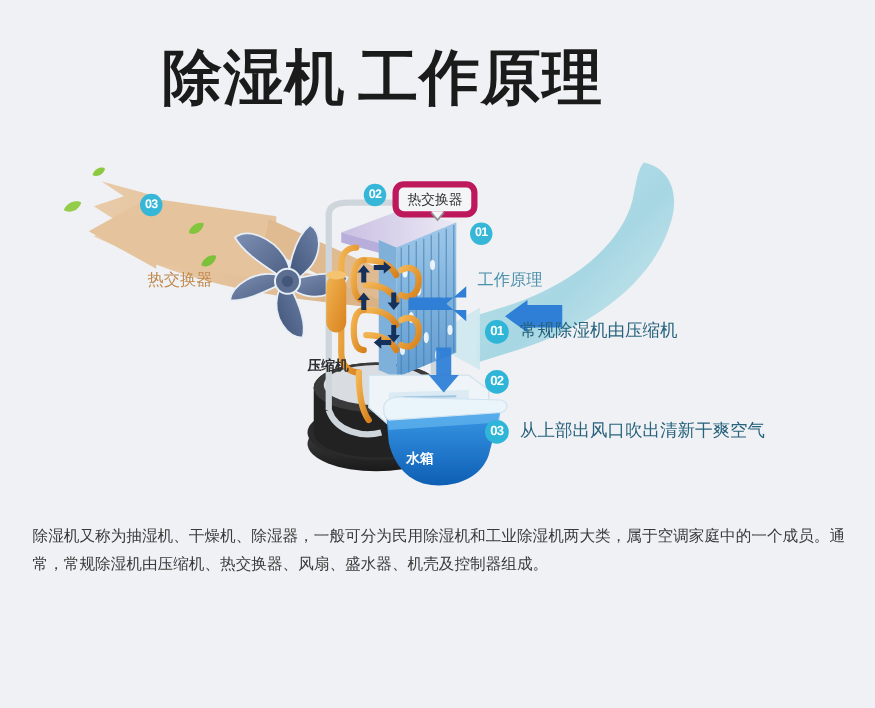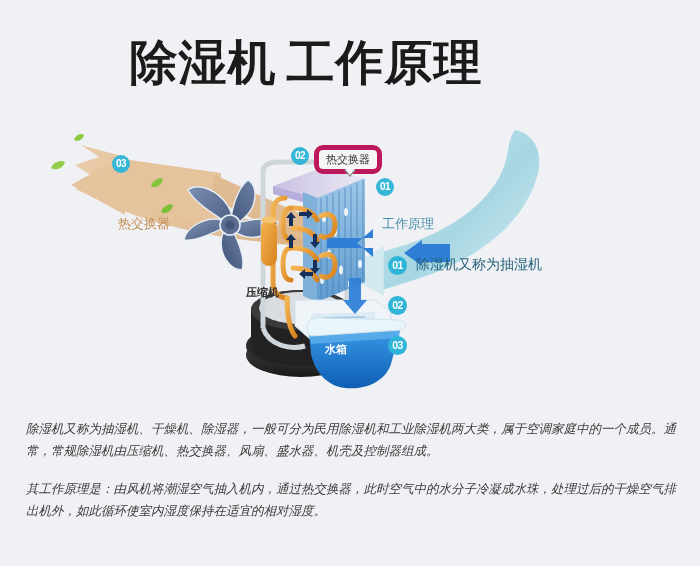--- a/index.html
+++ b/index.html
@@ -92,21 +92,21 @@
   }
 
   .part-label{
     position:absolute;
     font-size:11px;
     color:#3c3c3c;
     white-space:nowrap;
     font-weight:bold;
   }
   .lbl-comp{left:246px;top:170px;color:#2f2f2f;}
-  .lbl-tank{left:325px;top:227px;color:#ffffff;}
+  .lbl-tank{left:325px;top:244px;color:#ffffff;}
 
   
   .steps{position:absolute;left:388px;top:255px;width:300px;}
   .step{
     display:flex;align-items:center;
     margin-bottom:20px;
     height:20px;
   }
   .step-badge{
     width:19px;height:19px;border-radius:50%;
@@ -123,21 +123,20 @@
     color:#26627c;
     white-space:nowrap;
   }
 
   
   .body-copy{
     position:absolute;left:26px;top:418px;width:650px;
     font-size:12.5px;
     color:#3a3a3a;
     line-height:22px;
-    font-style:italic;
   }
   .para{margin:0 0 16px 0;}
   .para:last-child{margin-bottom:0;}
 </style>
 </head>
 <body>
 
 <div class="page">
 
   <div class="title">
@@ -327,28 +326,28 @@
     <div class="badge-sm b01">01</div>
     <div class="ill-label lbl-humid">工作原理</div>
 
     <div class="part-label lbl-comp">压缩机</div>
     <div class="part-label lbl-tank">水箱</div>
   </div>
 
   <div class="steps">
     <div class="step">
       <div class="step-badge">01</div>
-      <div class="step-text">除湿机又称为抽湿机</div>
+      <div class="step-text">常规除湿机由压缩机</div>
     </div>
     <div class="step">
       <div class="step-badge">02</div>
     </div>
     <div class="step">
       <div class="step-badge">03</div>
+      <div class="step-text">从上部出风口吹出清新干爽空气</div>
     </div>
   </div>
 
   <div class="body-copy">
     <p class="para">除湿机又称为抽湿机、干燥机、除湿器，一般可分为民用除湿机和工业除湿机两大类，属于空调家庭中的一个成员。通常，常规除湿机由压缩机、热交换器、风扇、盛水器、机壳及控制器组成。</p>
-    <p class="para">其工作原理是：由风机将潮湿空气抽入机内，通过热交换器，此时空气中的水分子冷凝成水珠，处理过后的干燥空气排出机外，如此循环使室内湿度保持在适宜的相对湿度。</p>
   </div>
 
 </div>
 
 </body></html>

